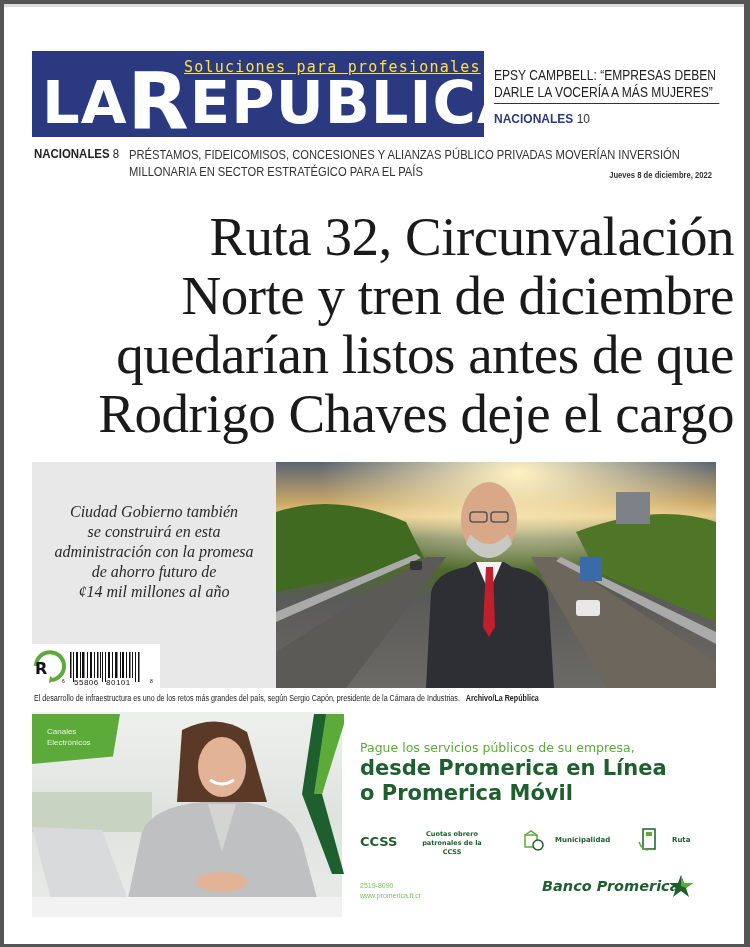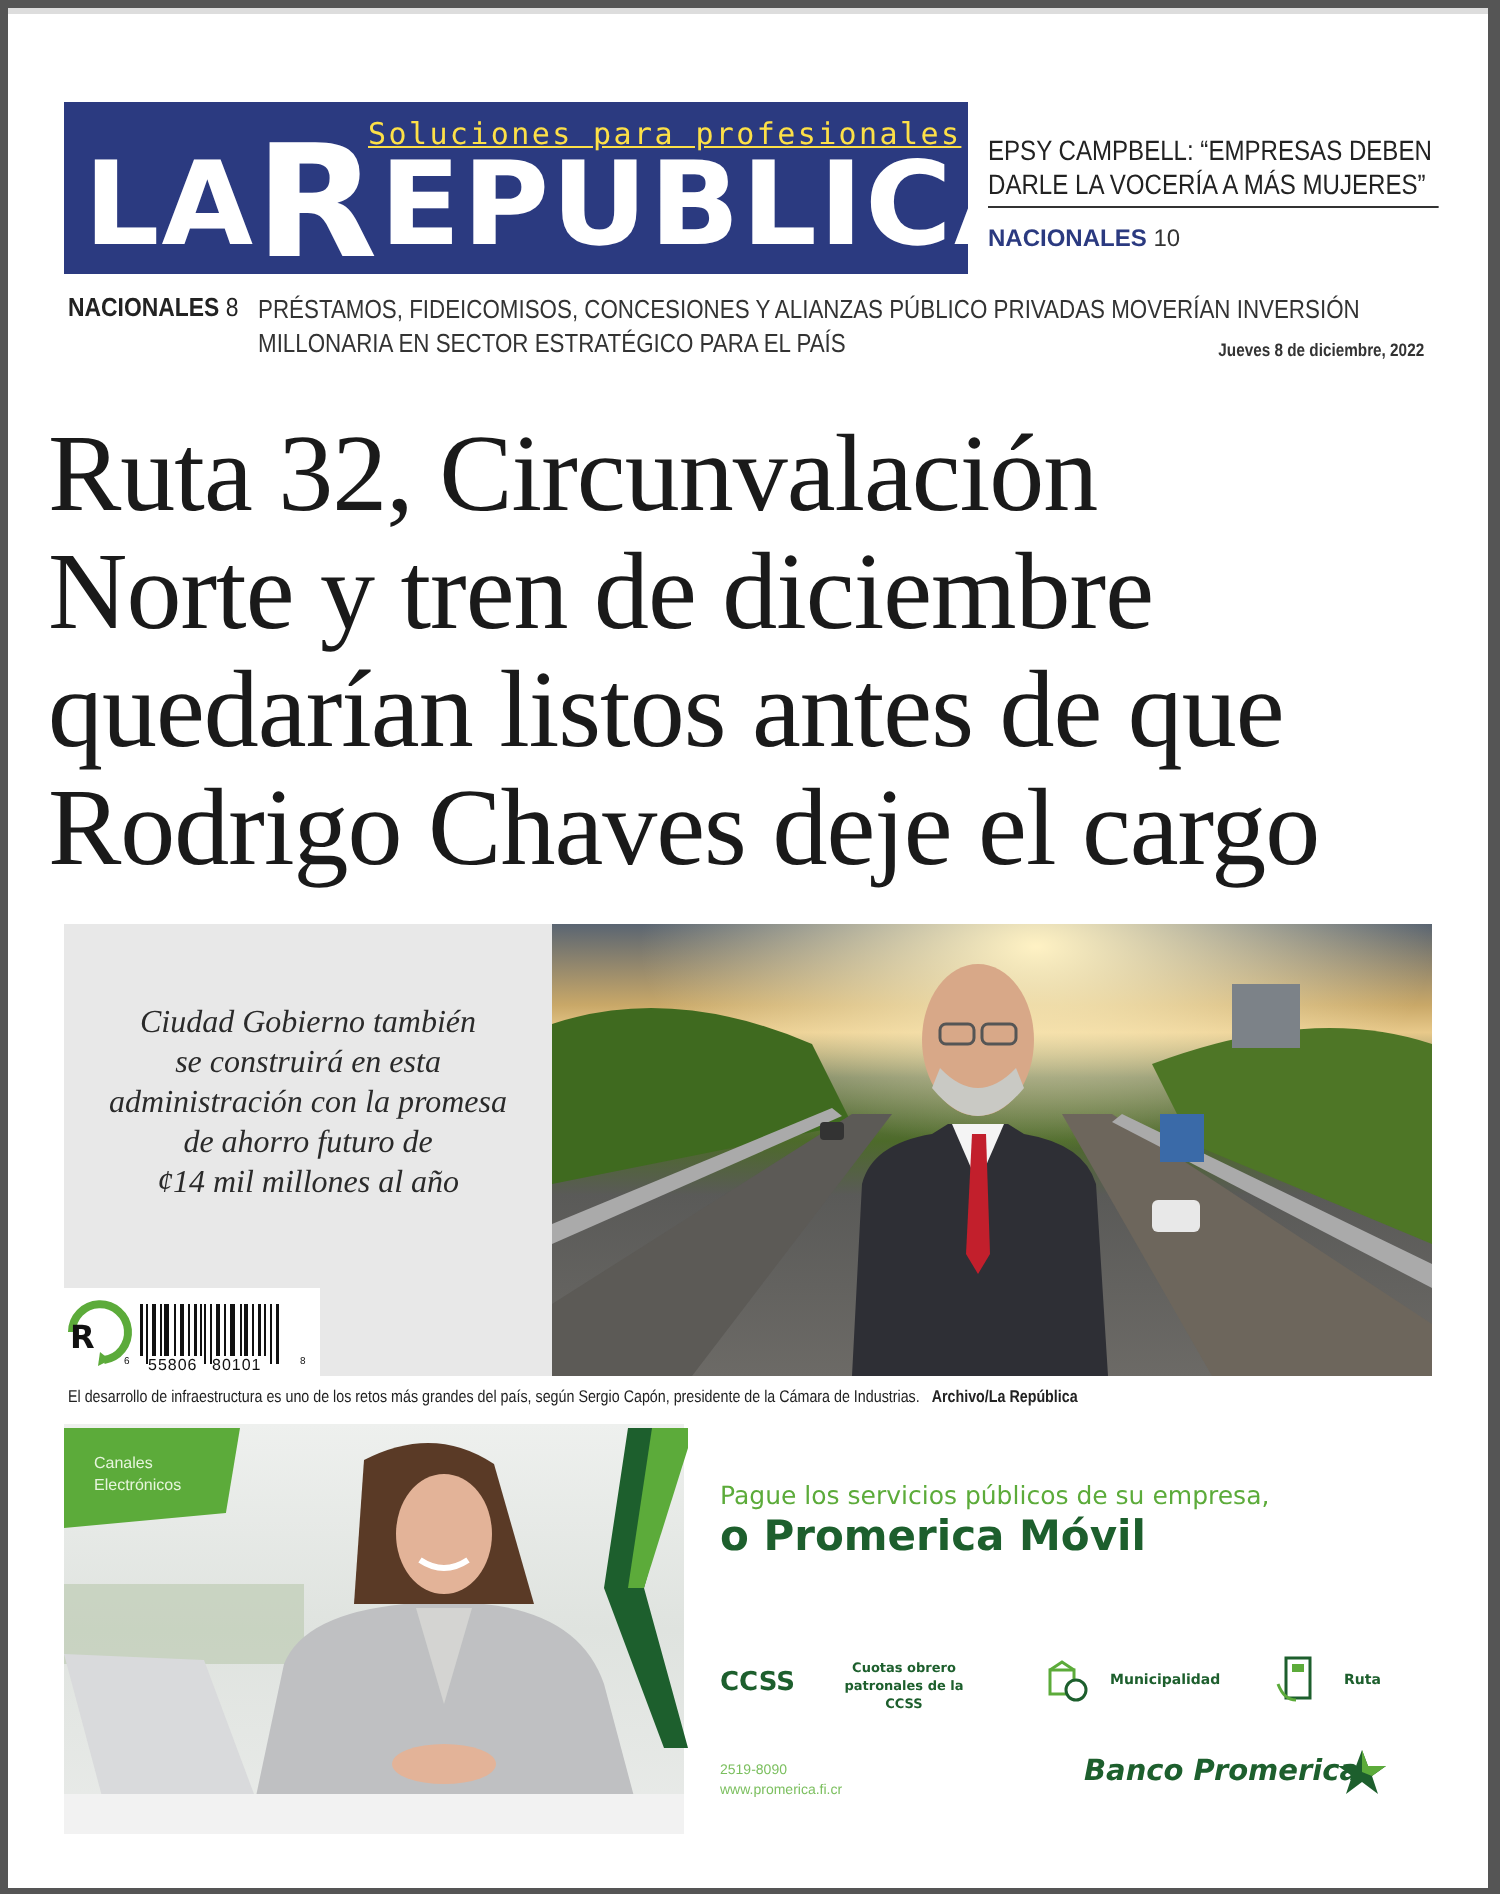--- a/index.html
+++ b/index.html
@@ -11,21 +11,21 @@
   .mast-logo .bigR{font-size:78px;vertical-align:-6px;}
   .teaser{position:absolute;left:490px;top:60px;width:225px;}
   .teaser-head{font-family:"Liberation Sans Narrow","Liberation Sans",sans-serif;font-size:14px;line-height:17px;color:#222;border-bottom:1.5px solid #333;padding-bottom:2px;transform:scaleX(0.86);transform-origin:left;width:262px;}
   .teaser-sec{margin-top:8px;font-size:12px;font-weight:bold;color:#2b3a80;}
   .teaser-sec span{font-weight:normal;color:#333;}
   .subhead{position:absolute;left:30px;top:139px;width:690px;}
   .subhead .sec{position:absolute;left:0;top:0;font-size:13px;font-weight:bold;color:#222;transform:scaleX(0.88);transform-origin:left;white-space:nowrap;}
   .subhead .sec span{font-weight:normal;}
   .subhead .txt{position:absolute;left:95px;top:0;width:680px;font-size:13px;line-height:17px;color:#333;transform:scaleX(0.86);transform-origin:left;}
   .dateline{position:absolute;right:32px;top:163px;font-size:9px;font-weight:bold;color:#333;transform:scaleX(0.85);transform-origin:right;}
-  .headline{position:absolute;left:20px;top:200px;width:710px;text-align:left;font-family:"Liberation Serif","DejaVu Serif",serif;font-size:55px;line-height:59px;color:#1a1a1a;letter-spacing:-0.5px;}
+  .headline{position:absolute;left:20px;top:200px;width:710px;text-align:right;font-family:"Liberation Serif","DejaVu Serif",serif;font-size:55px;line-height:59px;color:#1a1a1a;letter-spacing:-0.5px;}
   .headline div{white-space:nowrap;}
   .feature{position:absolute;left:28px;top:455px;width:684px;height:230px;}
   .quotebox{position:absolute;left:0;top:0;width:244px;height:226px;background:#e8e8e8;}
   .quote{position:absolute;left:6px;top:40px;width:232px;text-align:center;font-family:"Liberation Serif","DejaVu Serif",serif;font-style:italic;font-size:16px;line-height:20px;color:#2a2a2a;}
   .barcode{position:absolute;left:0;top:182px;width:128px;height:44px;background:#fff;}
   .photo{position:absolute;left:244px;top:0;width:440px;height:226px;overflow:hidden;background:linear-gradient(180deg,#5a6572 0%,#c9a868 18%,#e8c98a 24%,#7a8560 34%,#4d6a2a 48%,#5a5a58 60%,#6c6a66 100%);}
   .caption{position:absolute;left:30px;top:686px;width:700px;font-size:8.5px;color:#222;white-space:nowrap;transform:scaleX(0.84);transform-origin:left;}
   .caption b{font-weight:bold;}
   .ad{position:absolute;left:28px;top:705px;width:684px;height:205px;background:#fff;overflow:hidden;}
   .ad-photo{position:absolute;left:0;top:0;width:310px;height:205px;background:linear-gradient(180deg,#eef0ee 0%,#dfe3df 50%,#e9ebe9 100%);}
@@ -163,20 +163,21 @@
           </div>
       </div>
       <svg class="ad-chev" viewBox="0 0 52 160">
         <path d="M22 0 L52 0 L30 80 L52 160 L40 160 L10 80 Z" fill="#1d5f2d"></path>
         <path d="M34 0 L52 0 L52 10 L30 80 L22 80 Z" fill="#5cab3a"></path>
       </svg>
     </div>
 
     <div class="ad-sub">Pague los servicios públicos de su empresa,</div>
     <div class="ad-main">
+        <div>desde Promerica en Línea</div>
         <div>o Promerica Móvil</div>
       </div>
 
     <div class="ad-svc" style="left:328px;font-size:13px;top:122px">CCSS</div>
     <div class="ad-svc" style="left:380px;width:80px;font-size:6.5px;line-height:9px;text-align:center;top:118px">Cuotas obrero patronales de la CCSS</div>
     <svg style="position:absolute;left:490px;top:117px" width="22" height="22" viewBox="0 0 22 22">
       <rect x="3" y="6" width="12" height="12" fill="none" stroke="#5cab3a" stroke-width="1.5"></rect>
       <path d="M3 6 L9 2 L15 6" fill="none" stroke="#5cab3a" stroke-width="1.5"></path>
       <circle cx="16" cy="16" r="5" fill="#fff" stroke="#1d5f2d" stroke-width="1.5"></circle>
     </svg>

